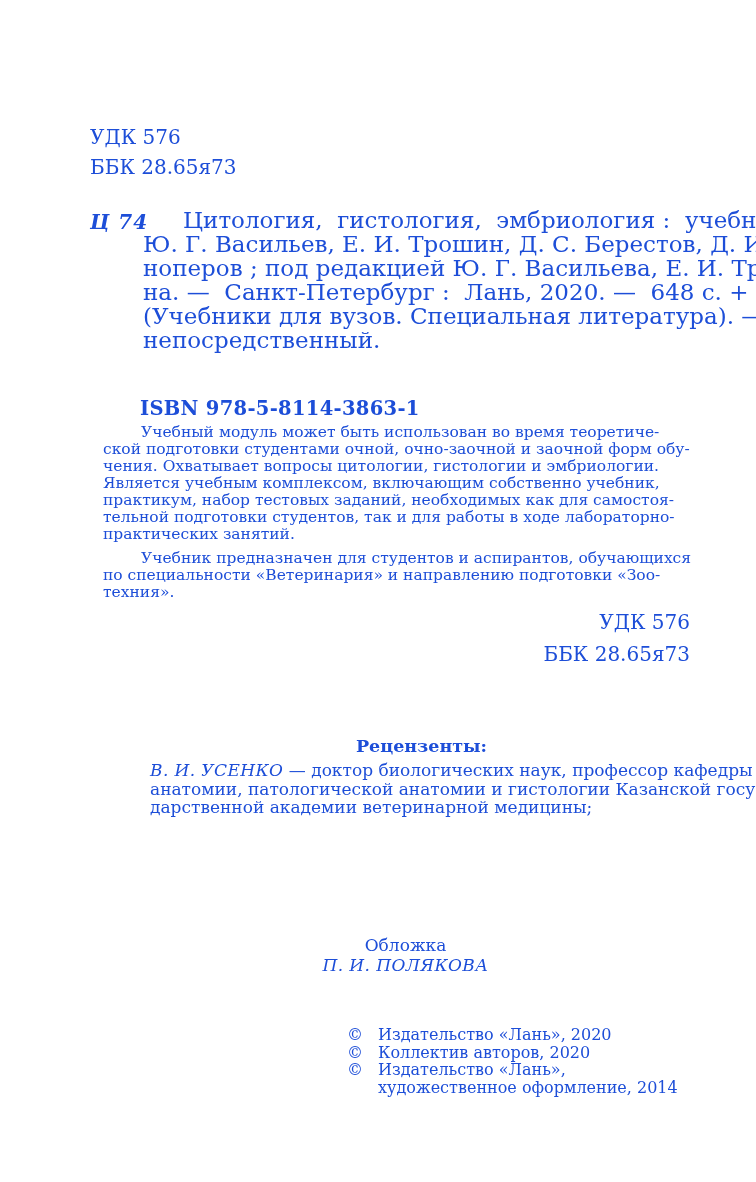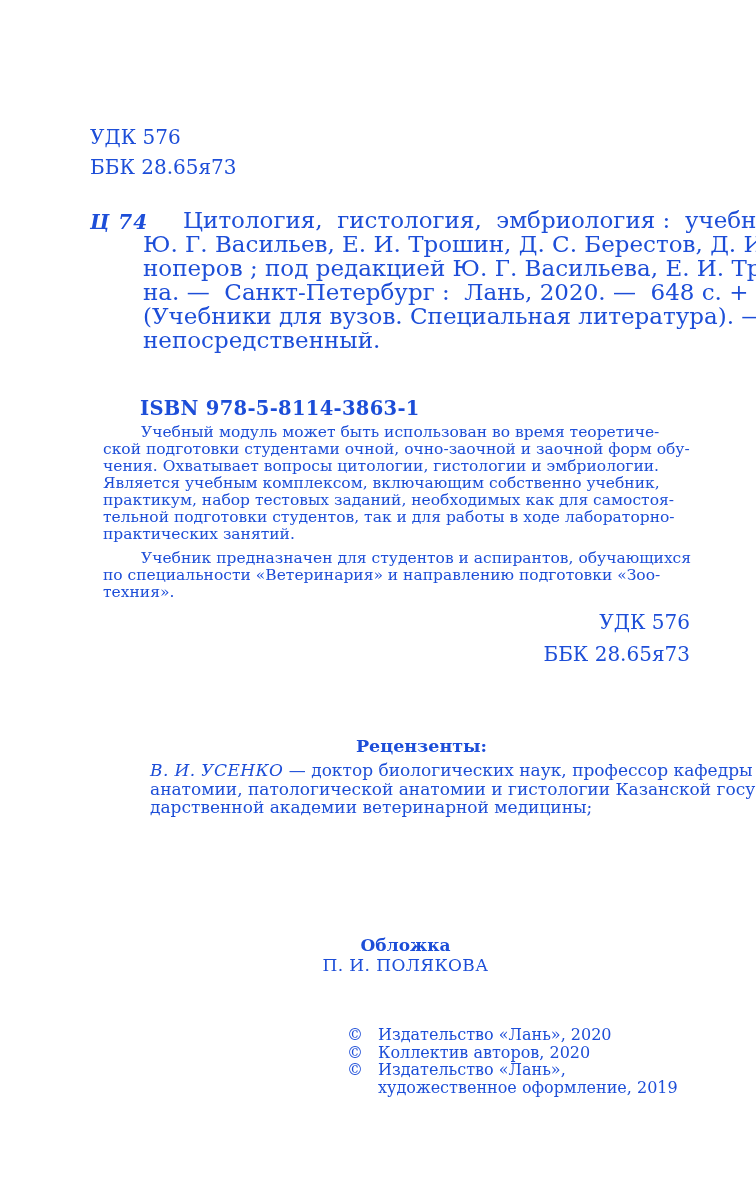--- a/index.html
+++ b/index.html
@@ -24,22 +24,22 @@
   .a2{top:550px;}
   
   .udk-right{position:absolute;left:103px;top:606px;width:587px;text-align:right;font-size:20px;line-height:32px;}
   
   .reviewers{position:absolute;left:134px;top:736px;width:543px;margin-left:16px;}
   .rev-heading{font-size:17.5px;font-weight:bold;text-align:center;margin:0 0 5px 0;}
   .rev-entry{margin:0;font-size:17px;line-height:18.7px;white-space:pre;}
   .rev-entry i{font-style:italic;letter-spacing:.4px;}
   
   .cover{position:absolute;left:134px;top:936px;width:543px;text-align:center;font-size:17px;line-height:19.8px;}
-  .cover-label{font-weight:bold;}
-  .cover-name{letter-spacing:.4px;}
+  .cover-label{font-weight:normal;}
+  .cover-name{font-style:italic;letter-spacing:.4px;}
   
   .copyright{position:absolute;left:347px;top:1026px;font-size:16px;line-height:17.6px;}
   .c-row{display:flex;}
   .c-sym{width:31px;flex:0 0 31px;}
   .c-text{white-space:pre;}
 </style>
 </head>
 <body>
 
 <div class="page">
@@ -92,17 +92,17 @@
       <span class="c-sym">©</span>
       <span class="c-text">Издательство «Лань», 2020</span>
     </div>
     <div class="c-row">
       <span class="c-sym">©</span>
       <span class="c-text">Коллектив авторов, 2020</span>
     </div>
     <div class="c-row">
       <span class="c-sym">©</span>
       <span class="c-text">Издательство «Лань»,
-художественное оформление, 2019</span>
+художественное оформление, 2014</span>
     </div>
   </div>
 
 </div>
 
 </body></html>

